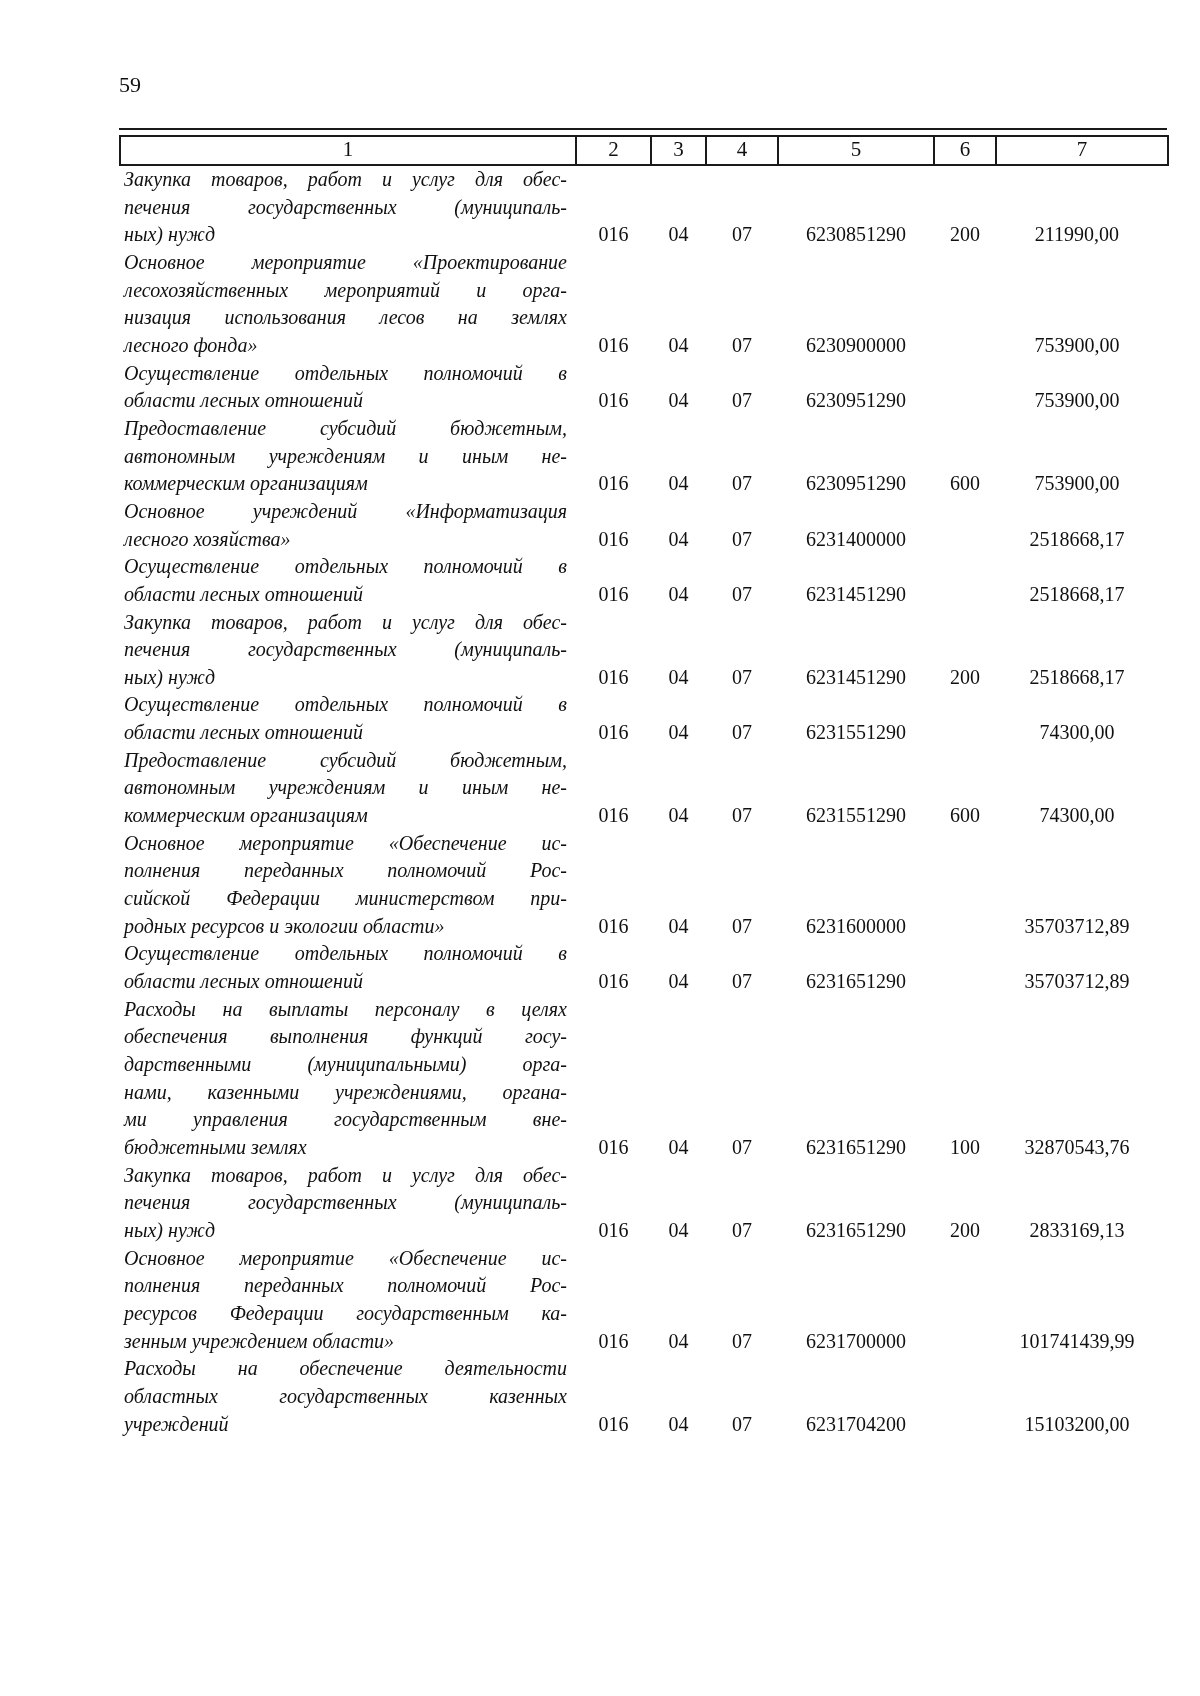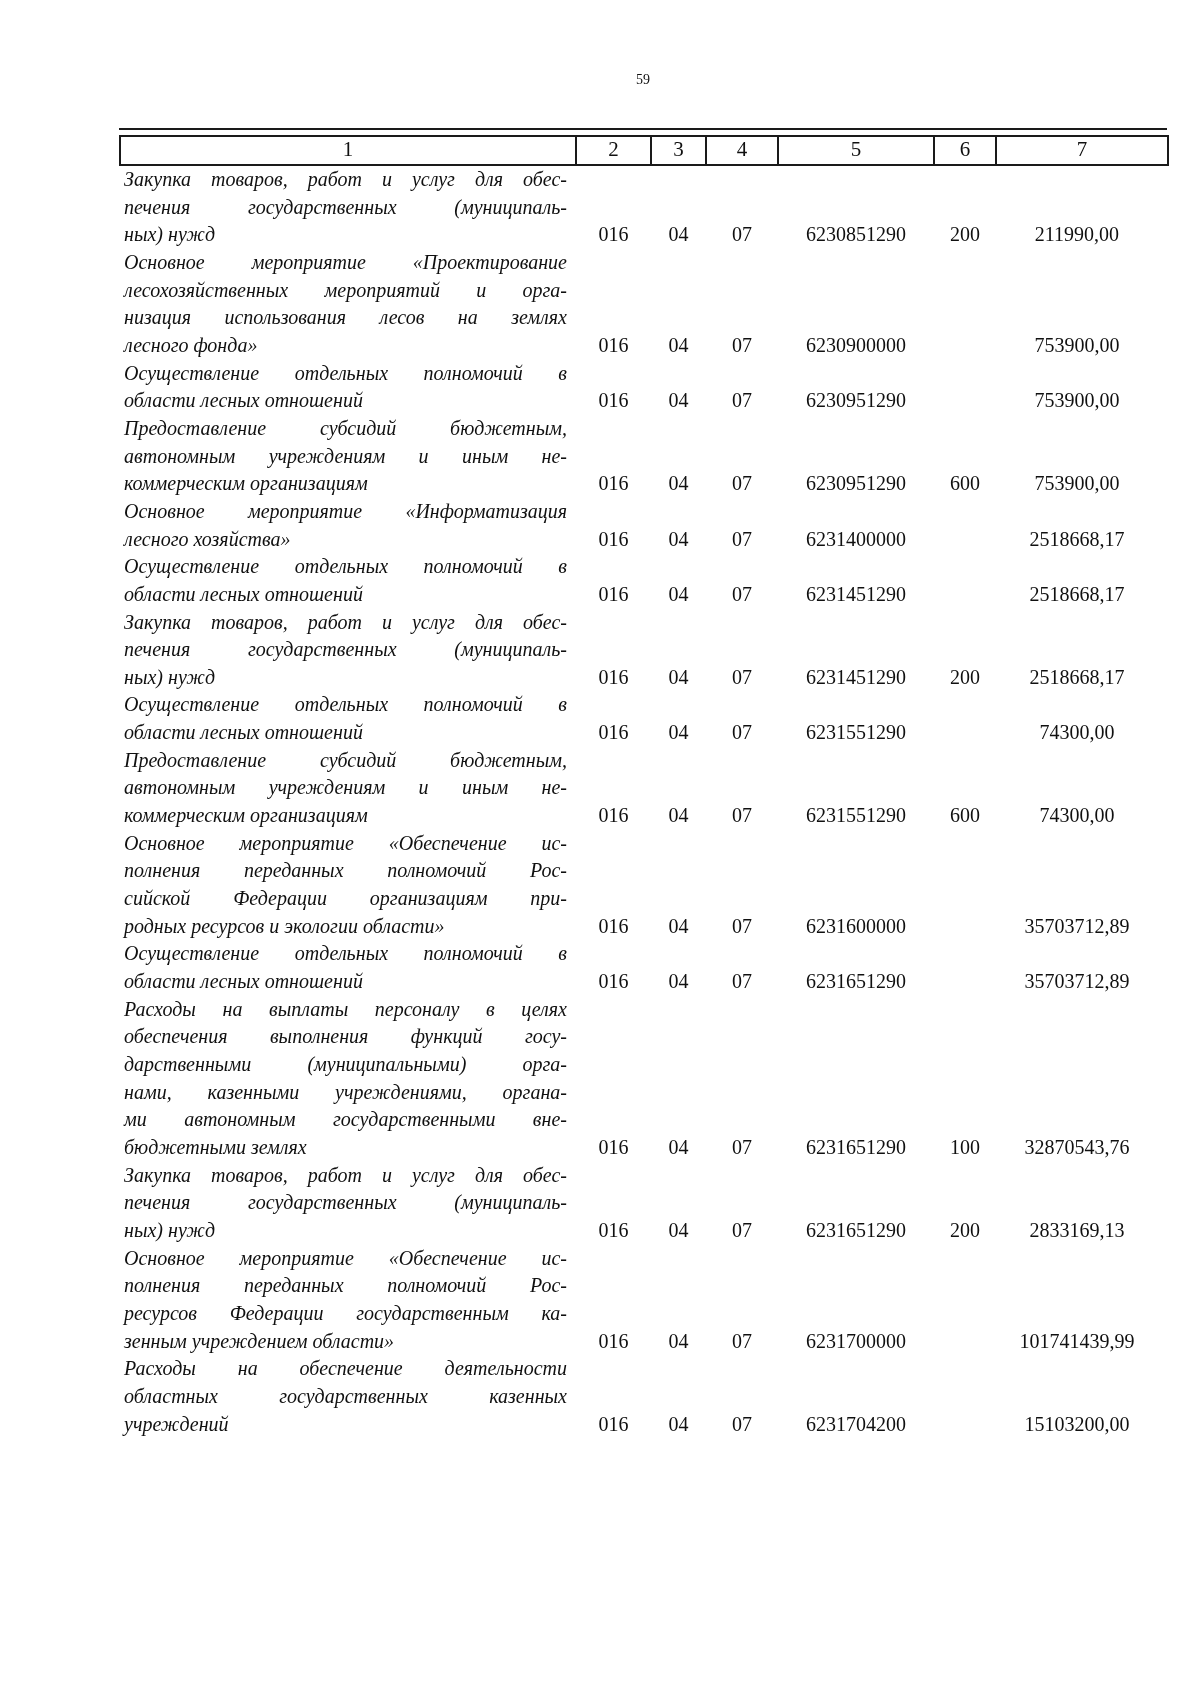--- a/index.html
+++ b/index.html
@@ -11,22 +11,21 @@
     color: #101010;
     font-family: "Liberation Serif", serif;
     position: relative;
     overflow: hidden;
   }
   .page-number {
     position: absolute;
     top: 72px;
     left: 119px;
     width: 1048px;
-    text-align: center;
-    font-size: 14px;
+    font-size: 22px;
   }
   .table-area {
     position: absolute;
     top: 128px;
     left: 119px;
     width: 1048px;
   }
   .topline {
     height: 0;
     border-top: 2.5px solid #1a1a1a;
@@ -139,21 +138,21 @@
           </td>
     <td class="ccode">016</td>
     <td class="ccode">04</td>
     <td class="ccode">07</td>
     <td class="ccode">6230951290</td>
     <td class="ccode">600</td>
     <td class="camount">753900,00</td>
   </tr>
         <tr>
     <td class="c1">
-            <div class="tline">Основное мероприятие «Информатизация</div>
+            <div class="tline">Основное учреждений «Информатизация</div>
             <div class="tline last">лесного хозяйства»</div>
           </td>
     <td class="ccode">016</td>
     <td class="ccode">04</td>
     <td class="ccode">07</td>
     <td class="ccode">6231400000</td>
     <td class="ccode"></td>
     <td class="camount">2518668,17</td>
   </tr>
         <tr>
@@ -203,21 +202,21 @@
     <td class="ccode">04</td>
     <td class="ccode">07</td>
     <td class="ccode">6231551290</td>
     <td class="ccode">600</td>
     <td class="camount">74300,00</td>
   </tr>
         <tr>
     <td class="c1">
             <div class="tline">Основное мероприятие «Обеспечение ис-</div>
             <div class="tline">полнения переданных полномочий Рос-</div>
-            <div class="tline">сийской Федерации организациям при-</div>
+            <div class="tline">сийской Федерации министерством при-</div>
             <div class="tline last">родных ресурсов и экологии области»</div>
           </td>
     <td class="ccode">016</td>
     <td class="ccode">04</td>
     <td class="ccode">07</td>
     <td class="ccode">6231600000</td>
     <td class="ccode"></td>
     <td class="camount">35703712,89</td>
   </tr>
         <tr>
@@ -231,21 +230,21 @@
     <td class="ccode">6231651290</td>
     <td class="ccode"></td>
     <td class="camount">35703712,89</td>
   </tr>
         <tr>
     <td class="c1">
             <div class="tline">Расходы на выплаты персоналу в целях</div>
             <div class="tline">обеспечения выполнения функций госу-</div>
             <div class="tline">дарственными (муниципальными) орга-</div>
             <div class="tline">нами, казенными учреждениями, органа-</div>
-            <div class="tline">ми автономным государственными вне-</div>
+            <div class="tline">ми управления государственным вне-</div>
             <div class="tline last">бюджетными землях</div>
           </td>
     <td class="ccode">016</td>
     <td class="ccode">04</td>
     <td class="ccode">07</td>
     <td class="ccode">6231651290</td>
     <td class="ccode">100</td>
     <td class="camount">32870543,76</td>
   </tr>
         <tr>

